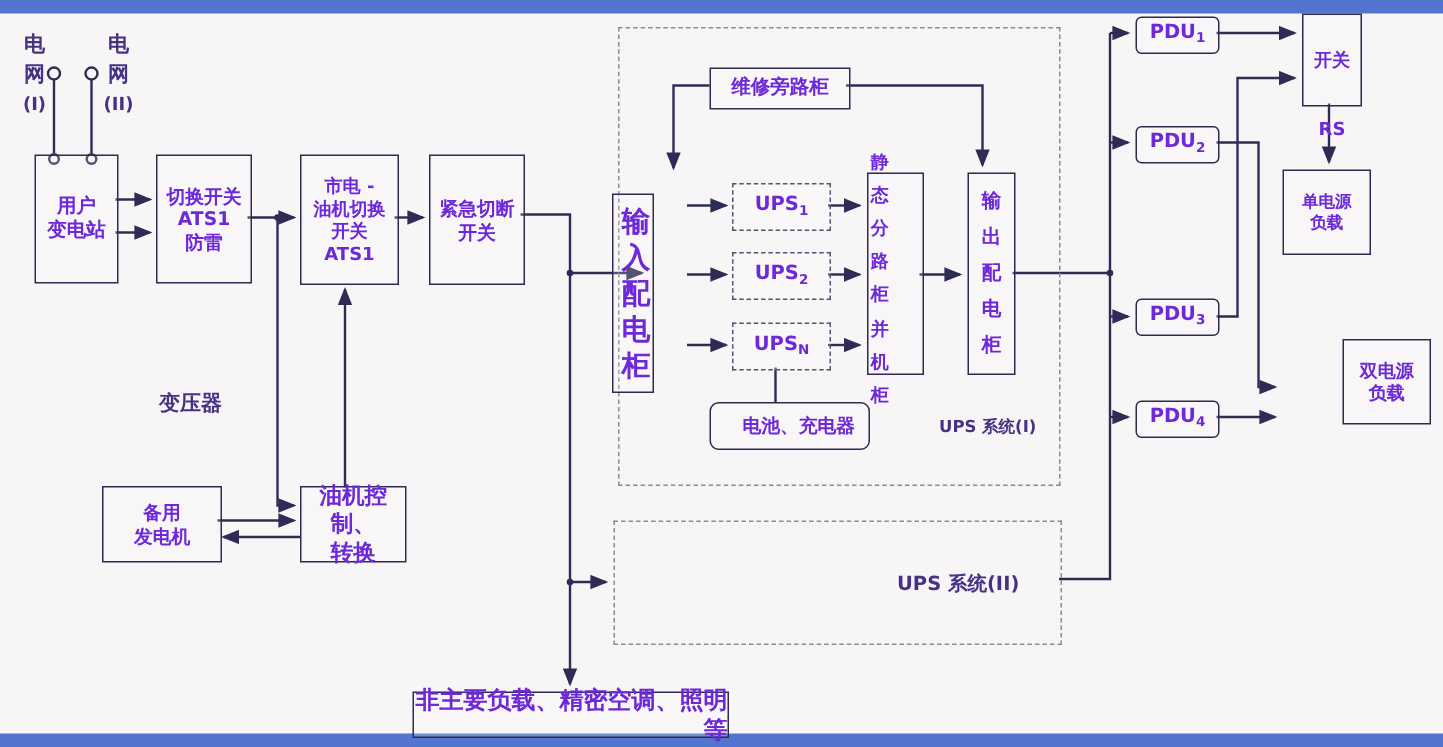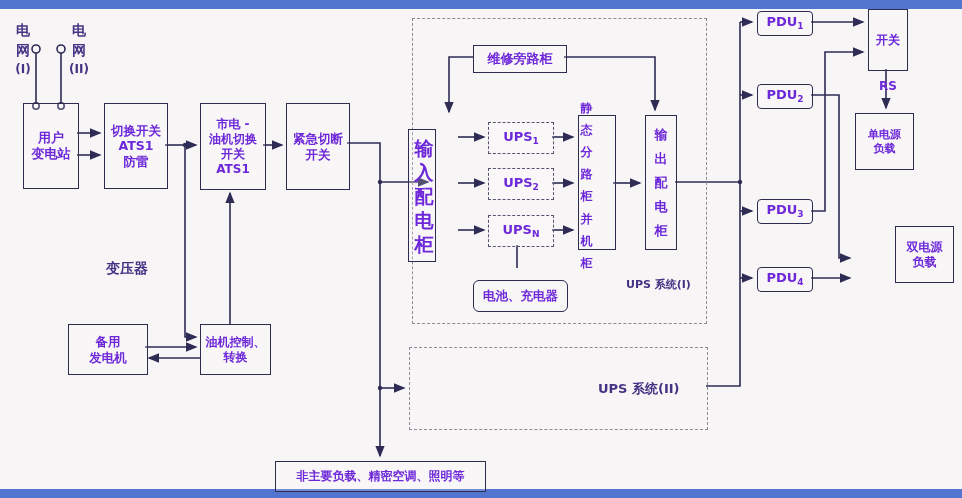--- a/index.html
+++ b/index.html
@@ -145,21 +145,21 @@
     <div>开关</div>
   </div>
 
   <div class="lbl" style="left:106px;top:260px;font-size:14px;">变压器</div>
 
   <div class="box" style="left:68px;top:324px;width:78px;height:49px;font-size:12.5px;">
     <div>备用</div>
     <div>发电机</div>
   </div>
 
-  <div class="box" style="left:200px;top:324px;width:69px;height:49px;font-size:12px;">
+  <div class="box" style="left:200px;top:324px;width:69px;height:49px;font-size:15px;">
     <div>油机控制、</div>
     <div>转换</div>
   </div>
 
   <div class="box" style="left:473px;top:45px;width:92px;height:26px;font-size:13px;">
     <div>维修旁路柜</div>
   </div>
 
   <div class="box" style="left:408px;top:117px;width:26px;height:131px;font-size:19px;margin-top:12px;">
     <span class="vtext" style="line-height:24px;">输入配电柜</span>
@@ -177,21 +177,21 @@
 
   <div class="box cols" style="left:578px;top:115px;width:36px;height:127px;font-size:12px;">
     <span class="vtext" style="line-height:22px;">静态分路柜</span>
     <span class="vtext" style="line-height:22px;">并机柜</span>
   </div>
 
   <div class="box" style="left:645px;top:115px;width:30px;height:133px;font-size:13px;">
     <span class="vtext" style="line-height:24px;">输出配电柜</span>
   </div>
 
-  <div class="box rounded" style="left:473px;top:280px;width:93px;height:30px;font-size:12.5px;">
+  <div class="box rounded" style="left:473px;top:268px;width:93px;height:30px;font-size:12.5px;padding-left:12px;">
     <div>电池、充电器</div>
   </div>
 
   <div class="lbl" style="left:626px;top:277px;font-size:11px;">UPS 系统(I)</div>
   <div class="lbl" style="left:598px;top:380px;font-size:13px;">UPS 系统(II)</div>
 
   <div class="box r3" style="left:757px;top:11px;width:54px;height:23px;font-size:13px;">
     <div><span>PDU</span><span class="subn">1</span></div>
   </div>
   <div class="box r3" style="left:757px;top:84px;width:54px;height:23px;font-size:13px;">
@@ -213,18 +213,18 @@
   <div class="box" style="left:855px;top:113px;width:57px;height:55px;font-size:11px;">
     <div>单电源</div>
     <div>负载</div>
   </div>
 
   <div class="box" style="left:855px;top:226px;width:57px;height:55px;font-size:12px;margin-left:40px;">
     <div>双电源</div>
     <div>负载</div>
   </div>
 
-  <div class="box" style="left:275px;top:461px;width:209px;height:29px;font-size:12px;">
+  <div class="box" style="left:275px;top:461px;width:209px;height:29px;font-size:16px;text-align:right;">
     <div>非主要负载、精密空调、照明等</div>
   </div>
 
 
 </div>
 
 </body></html>

